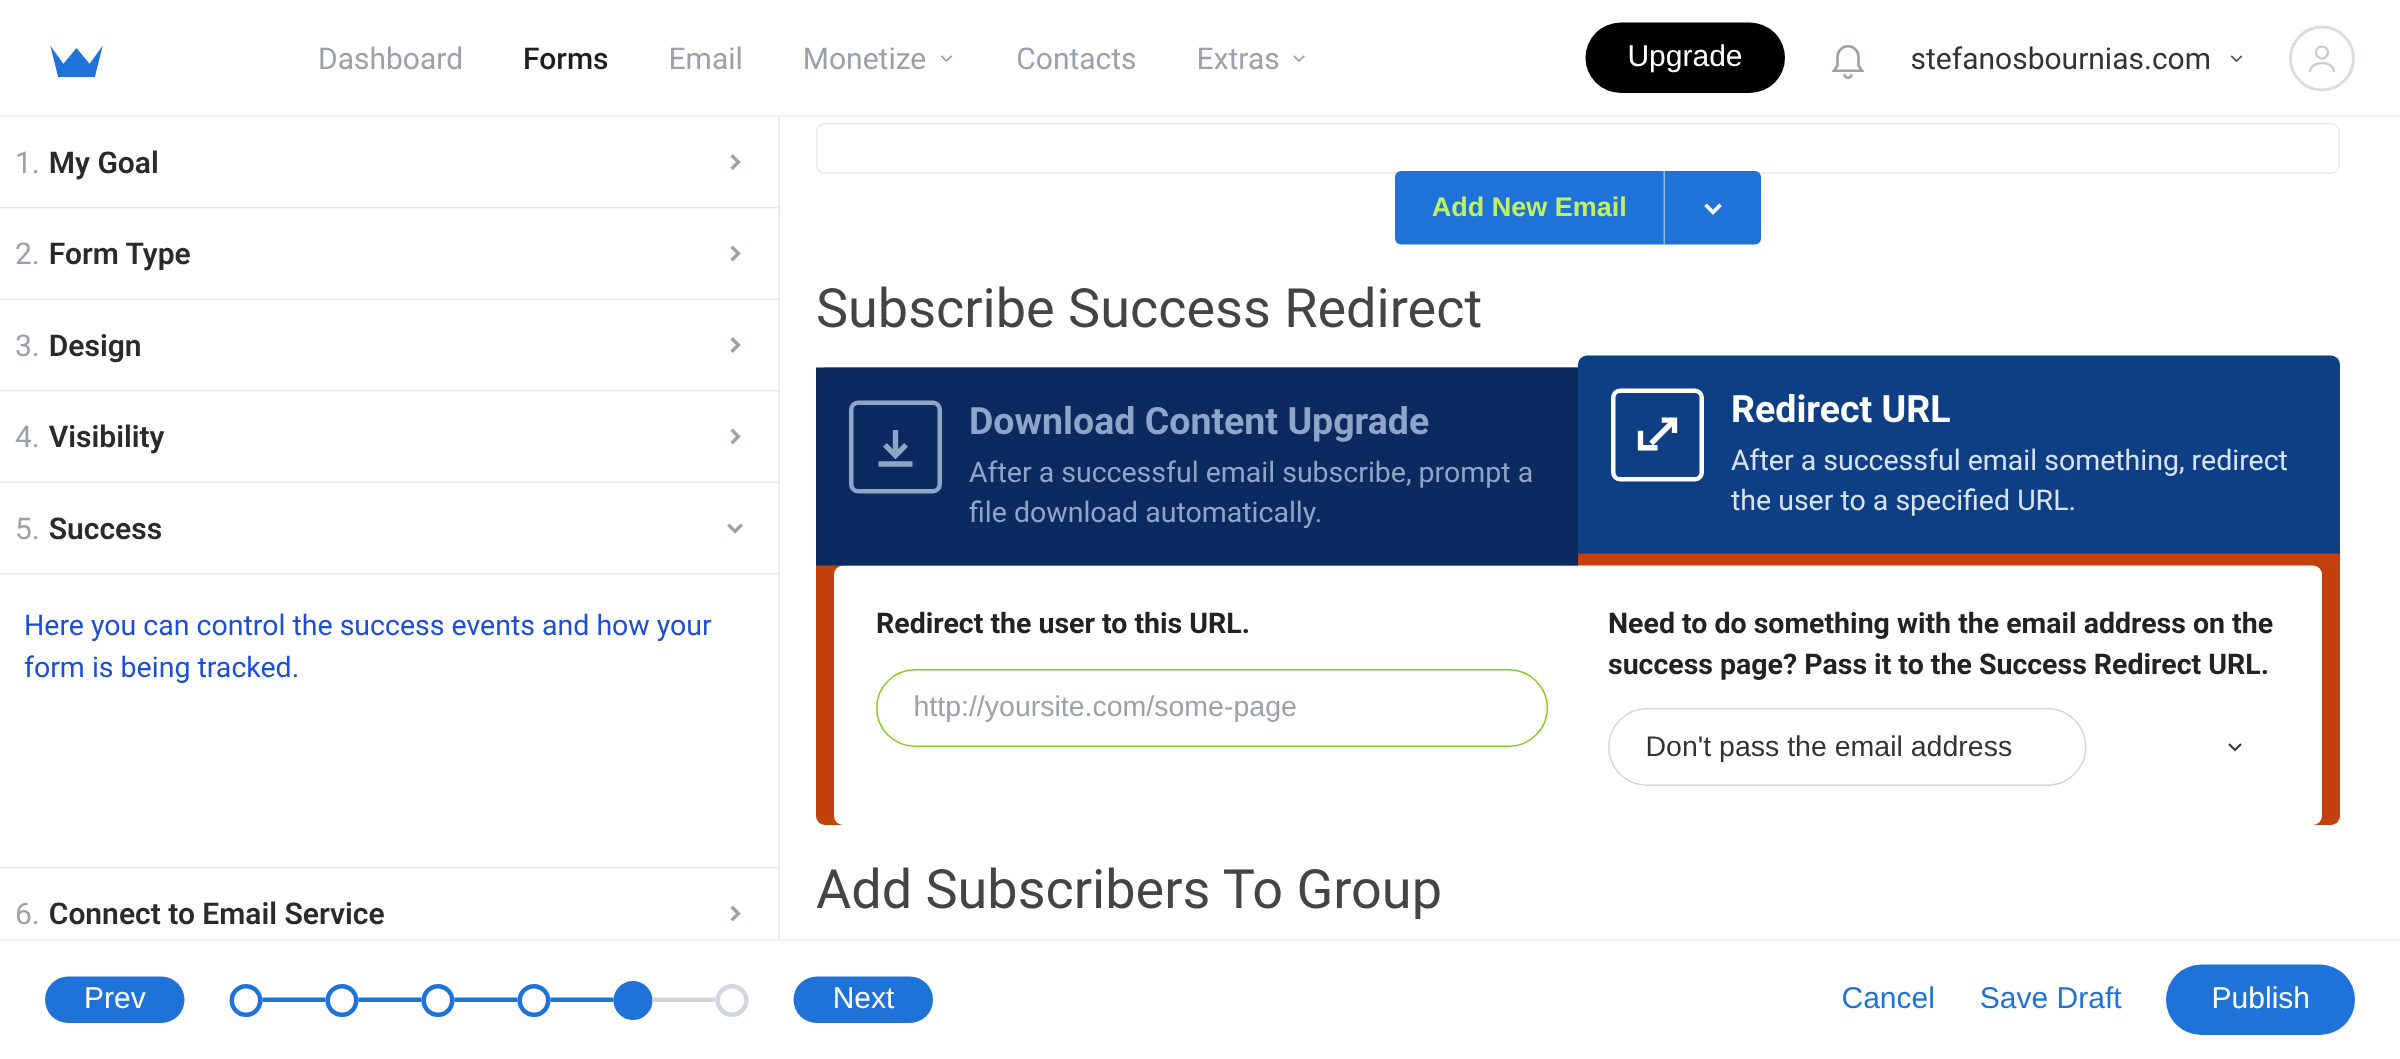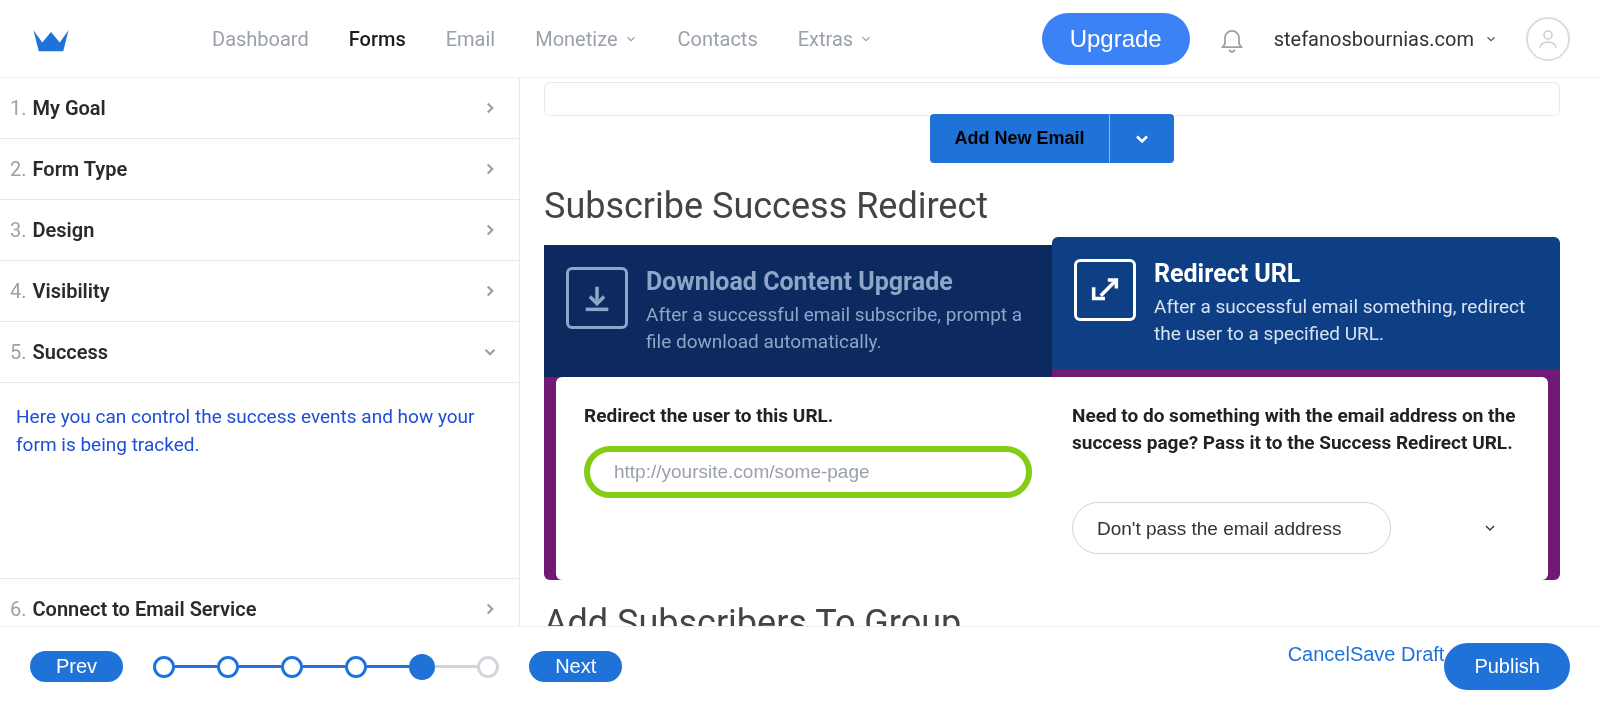--- a/index.html
+++ b/index.html
@@ -6,76 +6,76 @@
   html, body { width: 1600px; height: 706px; font-family: -apple-system, "Segoe UI", Roboto, "Helvetica Neue", Arial, sans-serif; color:#222; background:#fff; overflow:hidden;}
   
   .topbar { height:78px; border-bottom:1px solid #eceff3; display:flex; align-items:center; padding:0 30px 0 30px; }
   .logo   { width:42px; height:42px; display:flex; align-items:center; justify-content:center; margin-right:140px;}
   .nav    { display:flex; gap:40px; align-items:center; flex:1;}
   .nav-item { font-size:20px; color:#9aa1ab; cursor:pointer; display:flex; align-items:center; gap:6px;}
   .nav-item.active { color:#1d1d1d; font-weight:500;}
   .chev { width:14px; height:14px; }
   .chev svg { width:14px; height:14px; display:block;}
   .right-cluster{ display:flex; align-items:center; gap:28px;}
-  .upgrade-btn { background:#3b82f6; color:#fff; border:none; border-radius:26px; padding:12px 28px; font-size:24px; font-weight:500; cursor:pointer;}
+  .upgrade-btn { background:#000000; color:#fff; border:none; border-radius:26px; padding:12px 28px; font-size:20px; font-weight:500; cursor:pointer;}
   .bell { width:28px; height:28px; }
   .account { display:flex; align-items:center; gap:10px; font-size:20px; color:#333; cursor:pointer;}
   .avatar { width:44px; height:44px; border-radius:50%; border:2px solid #d9dde3; display:flex; align-items:center; justify-content:center;}
   .avatar svg{width:24px;height:24px;}
   
   .body { display:flex; height:calc(706px - 78px - 80px); }
   
   .sidebar { width:520px; border-right:1px solid #e6e9ee; overflow:auto;}
   .step { border-bottom:1px solid #e6e9ee; padding:18px 20px 18px 10px; display:flex; align-items:center; justify-content:space-between; cursor:pointer;}
   .step .lbl { font-size:20px; font-weight:600; color:#2a2a2a; display:flex; gap:6px;}
   .step .num { color:#9aa1ab; font-weight:400;}
   .step .caret { width:18px; height:18px; color:#9aa1ab;}
   .step.open .caret { transform:rotate(90deg);}
   .step-desc { padding:20px 20px 120px 16px; font-size:19px; color:#1d4ed8; line-height:1.45;}
   
   .main { flex:1; overflow:auto; padding:0 40px 40px 24px;}
   .ghost-row { border:1px solid #e6e9ee; border-radius:6px; height:34px; margin:4px 0 0 0;}
   .add-email-wrap{ display:flex; justify-content:center; margin-top:-2px;}
   .add-email { display:flex; background:#1f73d8; border-radius:4px; overflow:hidden;}
-  .add-email button{ background:transparent; border:none; color:#000000; font-size:18px; font-weight:700; padding:14px 24px; cursor:pointer;}
+  .add-email button{ background:transparent; border:none; color:#bef264; font-size:18px; font-weight:700; padding:14px 24px; cursor:pointer;}
   .add-email .divider{ width:1px; background:rgba(255,255,255,.5);}
   .add-email .chev-btn{ padding:14px 22px; display:flex; align-items:center;}
   h2.section { font-size:36px; font-weight:400; color:#444; margin:22px 0 18px 0;}
   
-  .redirect-card{ background:#701a75; border-radius:6px; overflow:visible; position:relative;}
+  .redirect-card{ background:#c2410c; border-radius:6px; overflow:visible; position:relative;}
   .tabs { display:flex;}
   .tab  { flex:1; padding:22px 22px; display:flex; gap:18px; align-items:flex-start;}
   .tab.left{ background:#0c2a5f;}
   .tab.right{ background:#0e3f84; position:relative; top:-8px; border-top-left-radius:6px; border-top-right-radius:6px;}
   .tab .icon-box{ width:62px; height:62px; border:3px solid #fff; border-radius:6px; display:flex; align-items:center; justify-content:center; flex-shrink:0;}
   .tab .icon-box svg{ width:34px; height:34px; stroke:#fff;}
   .tab h3{ color:#fff; font-size:25px; font-weight:700; margin-bottom:6px;}
   .tab p { color:#d7e2f2; font-size:19px; line-height:1.4;}
   .tab.left h3,.tab.left p{ color:#8da6c8;}
   .tab.left .icon-box{ border-color:#8da6c8;}
   .tab.left .icon-box svg{ stroke:#8da6c8;}
   .form-row{ background:#fff; margin:0 12px 12px 12px; border-radius:6px; padding:26px 28px; display:flex; gap:40px;}
   .form-col{ flex:1; display:flex; flex-direction:column;}
   .form-col label{ font-size:19px; font-weight:700; color:#222; margin-bottom:16px; line-height:1.4;}
-  .pill-input{ border:6px solid #84cc16; border-radius:28px; height:52px; padding:0 24px; font-size:19px; color:#333;}
+  .pill-input{ border:1px solid #84cc16; border-radius:28px; height:52px; padding:0 24px; font-size:19px; color:#333;}
   .pill-input::placeholder{ color:#9aa1ab;}
   .pill-select{ border:1px solid #d0d6de; border-radius:28px; height:52px; padding:0 48px 0 24px; font-size:19px; color:#333; background:#fff; appearance:none; position:relative;}
-  .select-wrap{ position:relative;margin-top:30px;}
+  .select-wrap{ position:relative;}
   .select-wrap .sv{ position:absolute; right:22px; top:50%; transform:translateY(-50%); width:16px; height:16px; pointer-events:none; color:#333;}
   
   .footer{ height:80px; border-top:1px solid #eceff3; display:flex; align-items:center; padding:0 30px; justify-content:space-between;}
   .footer-left{ display:flex; align-items:center; gap:30px;}
   .pn-btn{ background:#1f73d8; color:#fff; border:none; border-radius:26px; padding:4px 26px; font-size:20px; cursor:pointer;}
   .stepper{ display:flex; align-items:center;}
   .dot{ width:22px; height:22px; border-radius:50%; border:3px solid #1f73d8; background:#fff;}
   .dot.fill{ background:#1f73d8;}
   .dot.future{ border-color:#d0d6de;}
   .bar{ width:42px; height:3px; background:#1f73d8;}
   .bar.future{ background:#d0d6de;}
-  .footer-right{ display:flex; align-items:flex-start; }
+  .footer-right{ display:flex; align-items:center; gap:30px;}
   .link{ color:#1f73d8; font-size:20px; cursor:pointer; background:none;border:none;}
   .publish{ background:#1f73d8; color:#fff; border:none; border-radius:26px; padding:12px 30px; font-size:20px; cursor:pointer;}
 </style>
 </head>
 <body>
 
 <div class="topbar">
   <div class="logo">
     <svg viewBox="0 0 48 32">
         <path d="M4 6 L14 20 L24 8 L34 20 L44 6 L38 30 L10 30 Z" fill="#1f73d8"></path>

